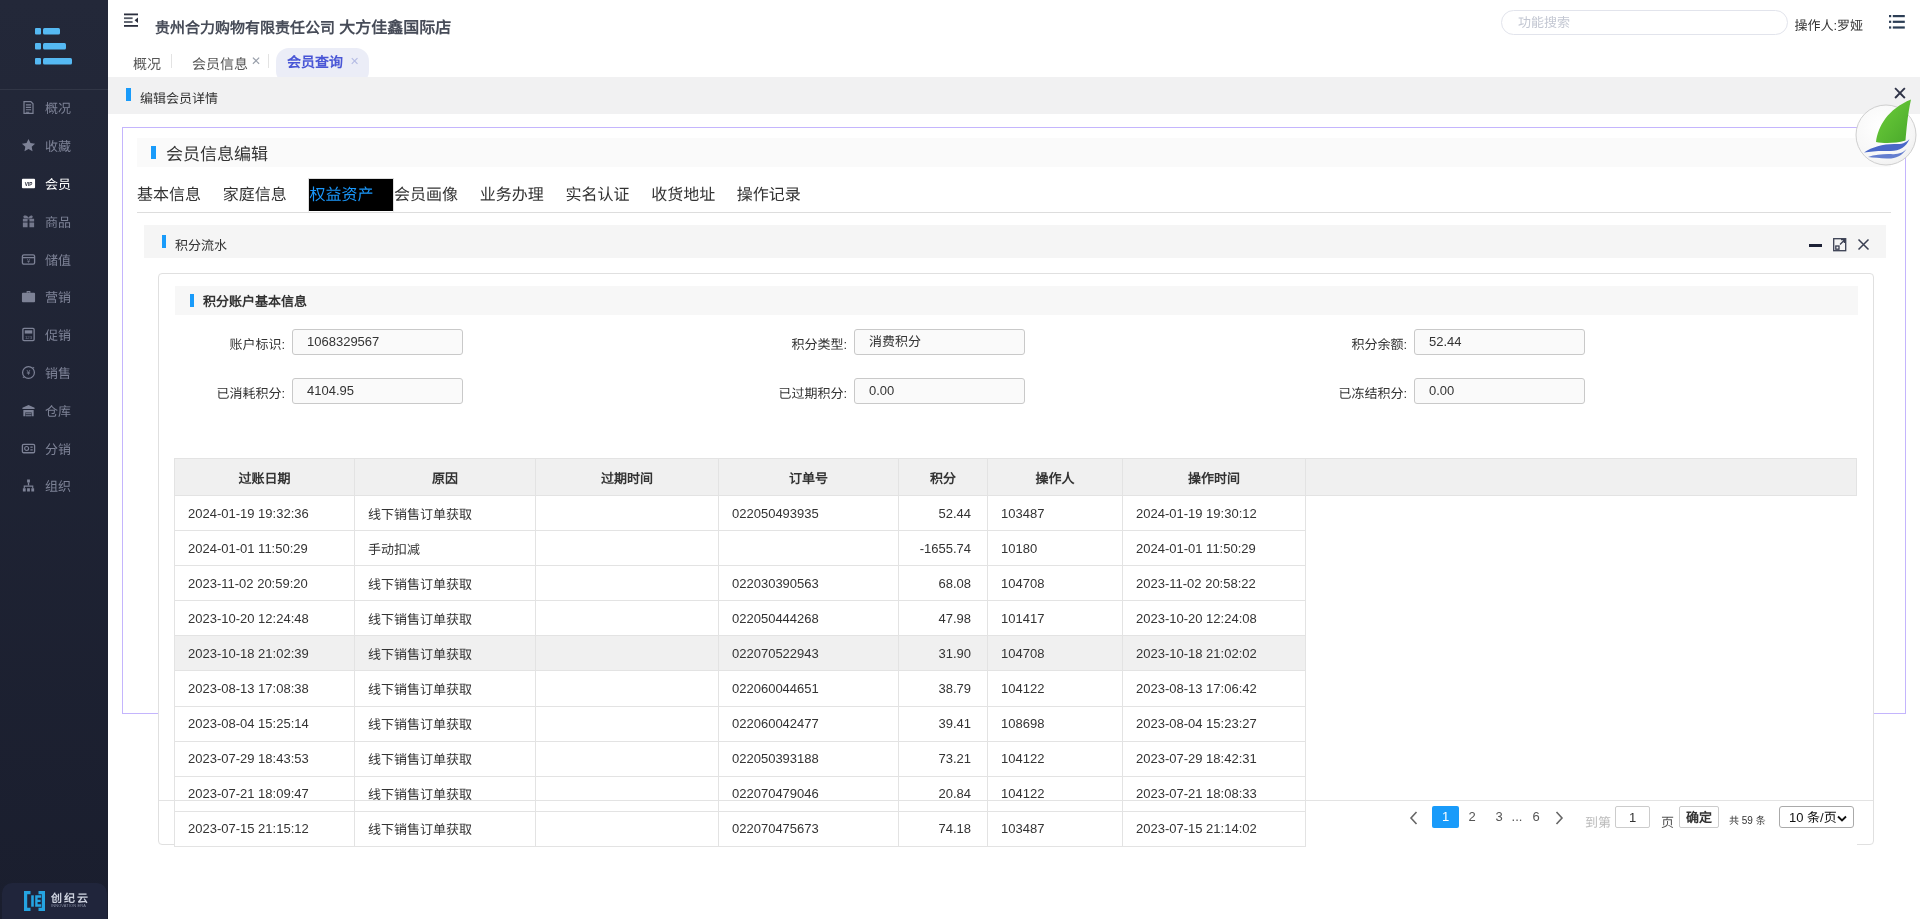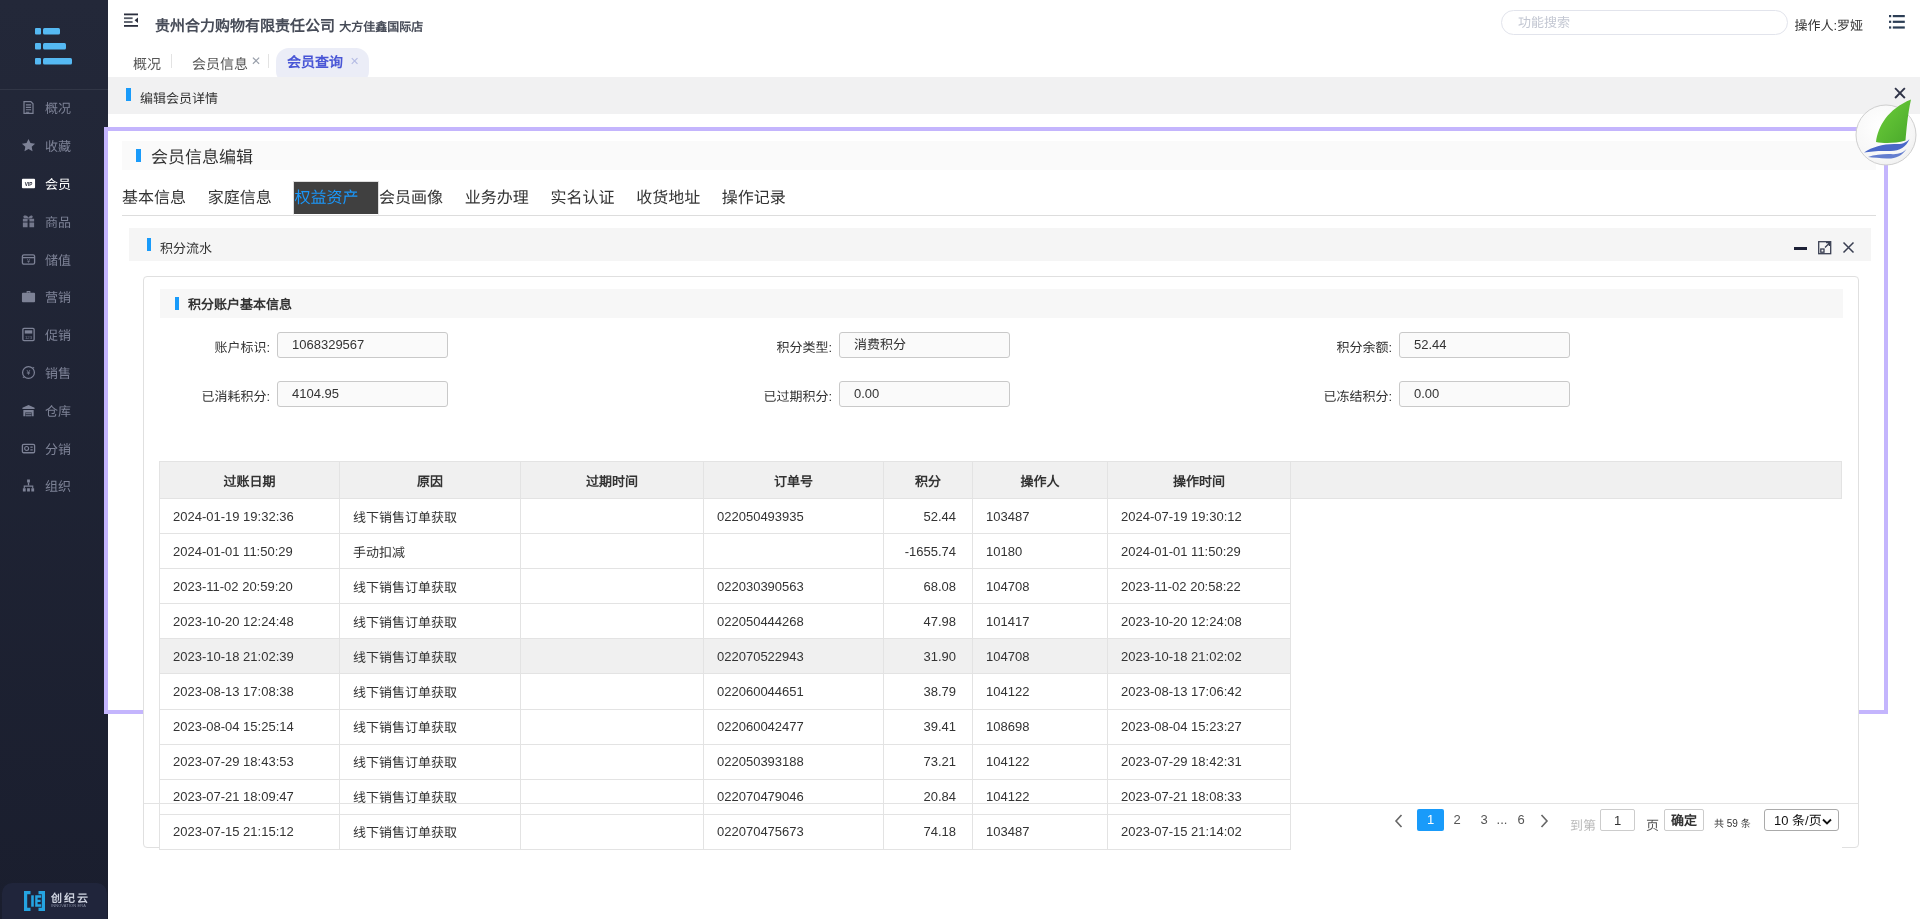--- a/index.html
+++ b/index.html
@@ -10,46 +10,46 @@
   .side { position:absolute; left:0; top:0; width:108px; height:919px; background:linear-gradient(#232839,#1a1e2e); }
   .side .logo { position:absolute; left:0; top:0; width:108px; height:90px; border-bottom:1px solid rgba(255,255,255,.07); }
   .menu { position:absolute; top:89px; left:0; width:108px; }
   .mi { height:37.8px; display:flex; align-items:center; padding-left:21px; color:#7d8296; font-size:13px; }
   .mi svg { width:15px; height:15px; margin-right:9px; flex:none; }
   .mi.on { color:#fff; }
   .brand { position:absolute; left:2px; bottom:0; width:105px; height:36px; background:#20253b; border-radius:10px 10px 0 0; display:flex; align-items:center; padding-left:22px; }
   
   .hd { position:absolute; left:108px; top:0; width:1812px; height:44px; background:#fff; }
   .hd .ttl { position:absolute; left:47px; top:14px; font-size:15px; font-weight:bold; color:#474c58; white-space:nowrap; }
-  .hd .ttl small { font-size:12px; }
+  .hd .ttl small { font-size:16px; }
   .search { position:absolute; left:1393px; top:10px; width:287px; height:25px; border:1px solid #e2e4ec; border-radius:13px; color:#c3c7d2; font-size:13px; line-height:23px; padding-left:16px; }
   .oper { position:absolute; right:57px; top:15px; font-size:13px; color:#333; }
   
   .tstrip { position:absolute; left:108px; top:44px; width:1812px; height:33px; background:#fff; }
   .tstrip > * { position:absolute; }
   .tstrip .t { font-size:14px; color:#555; top:9px; }
   .tstrip .x { color:#9aa0ab; font-size:12px; top:10px; }
   .tstrip .sep { width:1px; height:14px; background:#e3e3e3; top:10px; }
   .pill { background:#ebedf7; border-radius:13px; height:36px; top:4px; display:flex; align-items:center; padding:0 10px 10px 11px; }
   .pill b { color:#4956d6; font-size:14px; }
   .pill .x { color:#b4bbe4; }
   
   .bc { position:absolute; left:108px; top:77px; width:1812px; height:37px; background:#f1f1f2; }
   .bbar { display:inline-block; width:5px; height:13px; background:#199bfa; vertical-align:-2px; }
   .bc .bbar { position:absolute; left:18px; top:11px; }
   .bc span { position:absolute; left:32px; top:11px; font-size:13px; color:#333; }
   .bc .cls { position:absolute; left:1784px; top:5px; font-size:19px; color:#2f3347; }
   
-  .card { position:absolute; left:104px; top:127px; width:1784px; height:587px; background:#fff; border:4px solid #c4b5fd; }
+  .card { position:absolute; left:122px; top:127px; width:1784px; height:587px; background:#fff; border:1px solid #c4b5fd; }
   .chead { position:absolute; left:14px; top:10px; width:1754px; height:29px; background:#fafafa; display:flex; align-items:center; }
   .chead .bbar { margin:0 10px 0 14px; }
   .chead span { font-size:17px; color:#333; }
   .tabs { position:absolute; left:14px; top:50px; width:1754px; height:35px; border-bottom:1px solid #ddd; display:flex; }
   .tab { width:85.7px; text-align:left; font-size:16px; color:#333; line-height:34px; }
-  .tab.on { color:#1a97fa; background:#404040; border:1px solid #ddd; border-bottom:1px solid #fff; line-height:32px; }
+  .tab.on { color:#1a97fa; background:#000000; border:1px solid #ddd; border-bottom:1px solid #fff; line-height:32px; }
   
   .sub { position:absolute; left:21px; top:97px; width:1742px; height:33px; background:#f5f5f5; }
   .sub .bbar { position:absolute; left:18px; top:10px; width:4px; }
   .sub span { position:absolute; left:31px; top:10px; font-size:13px; color:#333; }
   .sub .ic { position:absolute; top:0; height:33px; display:flex; align-items:center; }
   
   .panel { position:absolute; left:35px; top:145px; width:1716px; height:572px; border:1px solid #e0e0e0; border-radius:4px; background:#fff; }
   .phead { position:absolute; left:16px; top:12px; width:1683px; height:29px; background:#f7f7f7; display:flex; align-items:center;font-weight:bold; }
   .phead .bbar { width:4px; margin:0 9px 0 15px; }
   .phead span { font-size:13px; color:#333; }
@@ -264,21 +264,21 @@
             <th>操作时间</th>
             <th class="e"></th>
           </tr>
       <tr>
             <td>2024-01-19 19:32:36</td>
             <td>线下销售订单获取</td>
             <td></td>
             <td>022050493935</td>
             <td class="r">52.44</td>
             <td>103487</td>
-            <td>2024-07-19 19:30:12</td>
+            <td>2024-01-19 19:30:12</td>
             <td class="e"></td>
           </tr>
       <tr>
             <td>2024-01-01 11:50:29</td>
             <td>手动扣减</td>
             <td></td>
             <td></td>
             <td class="r">-1655.74</td>
             <td>10180</td>
             <td>2024-01-01 11:50:29</td>

